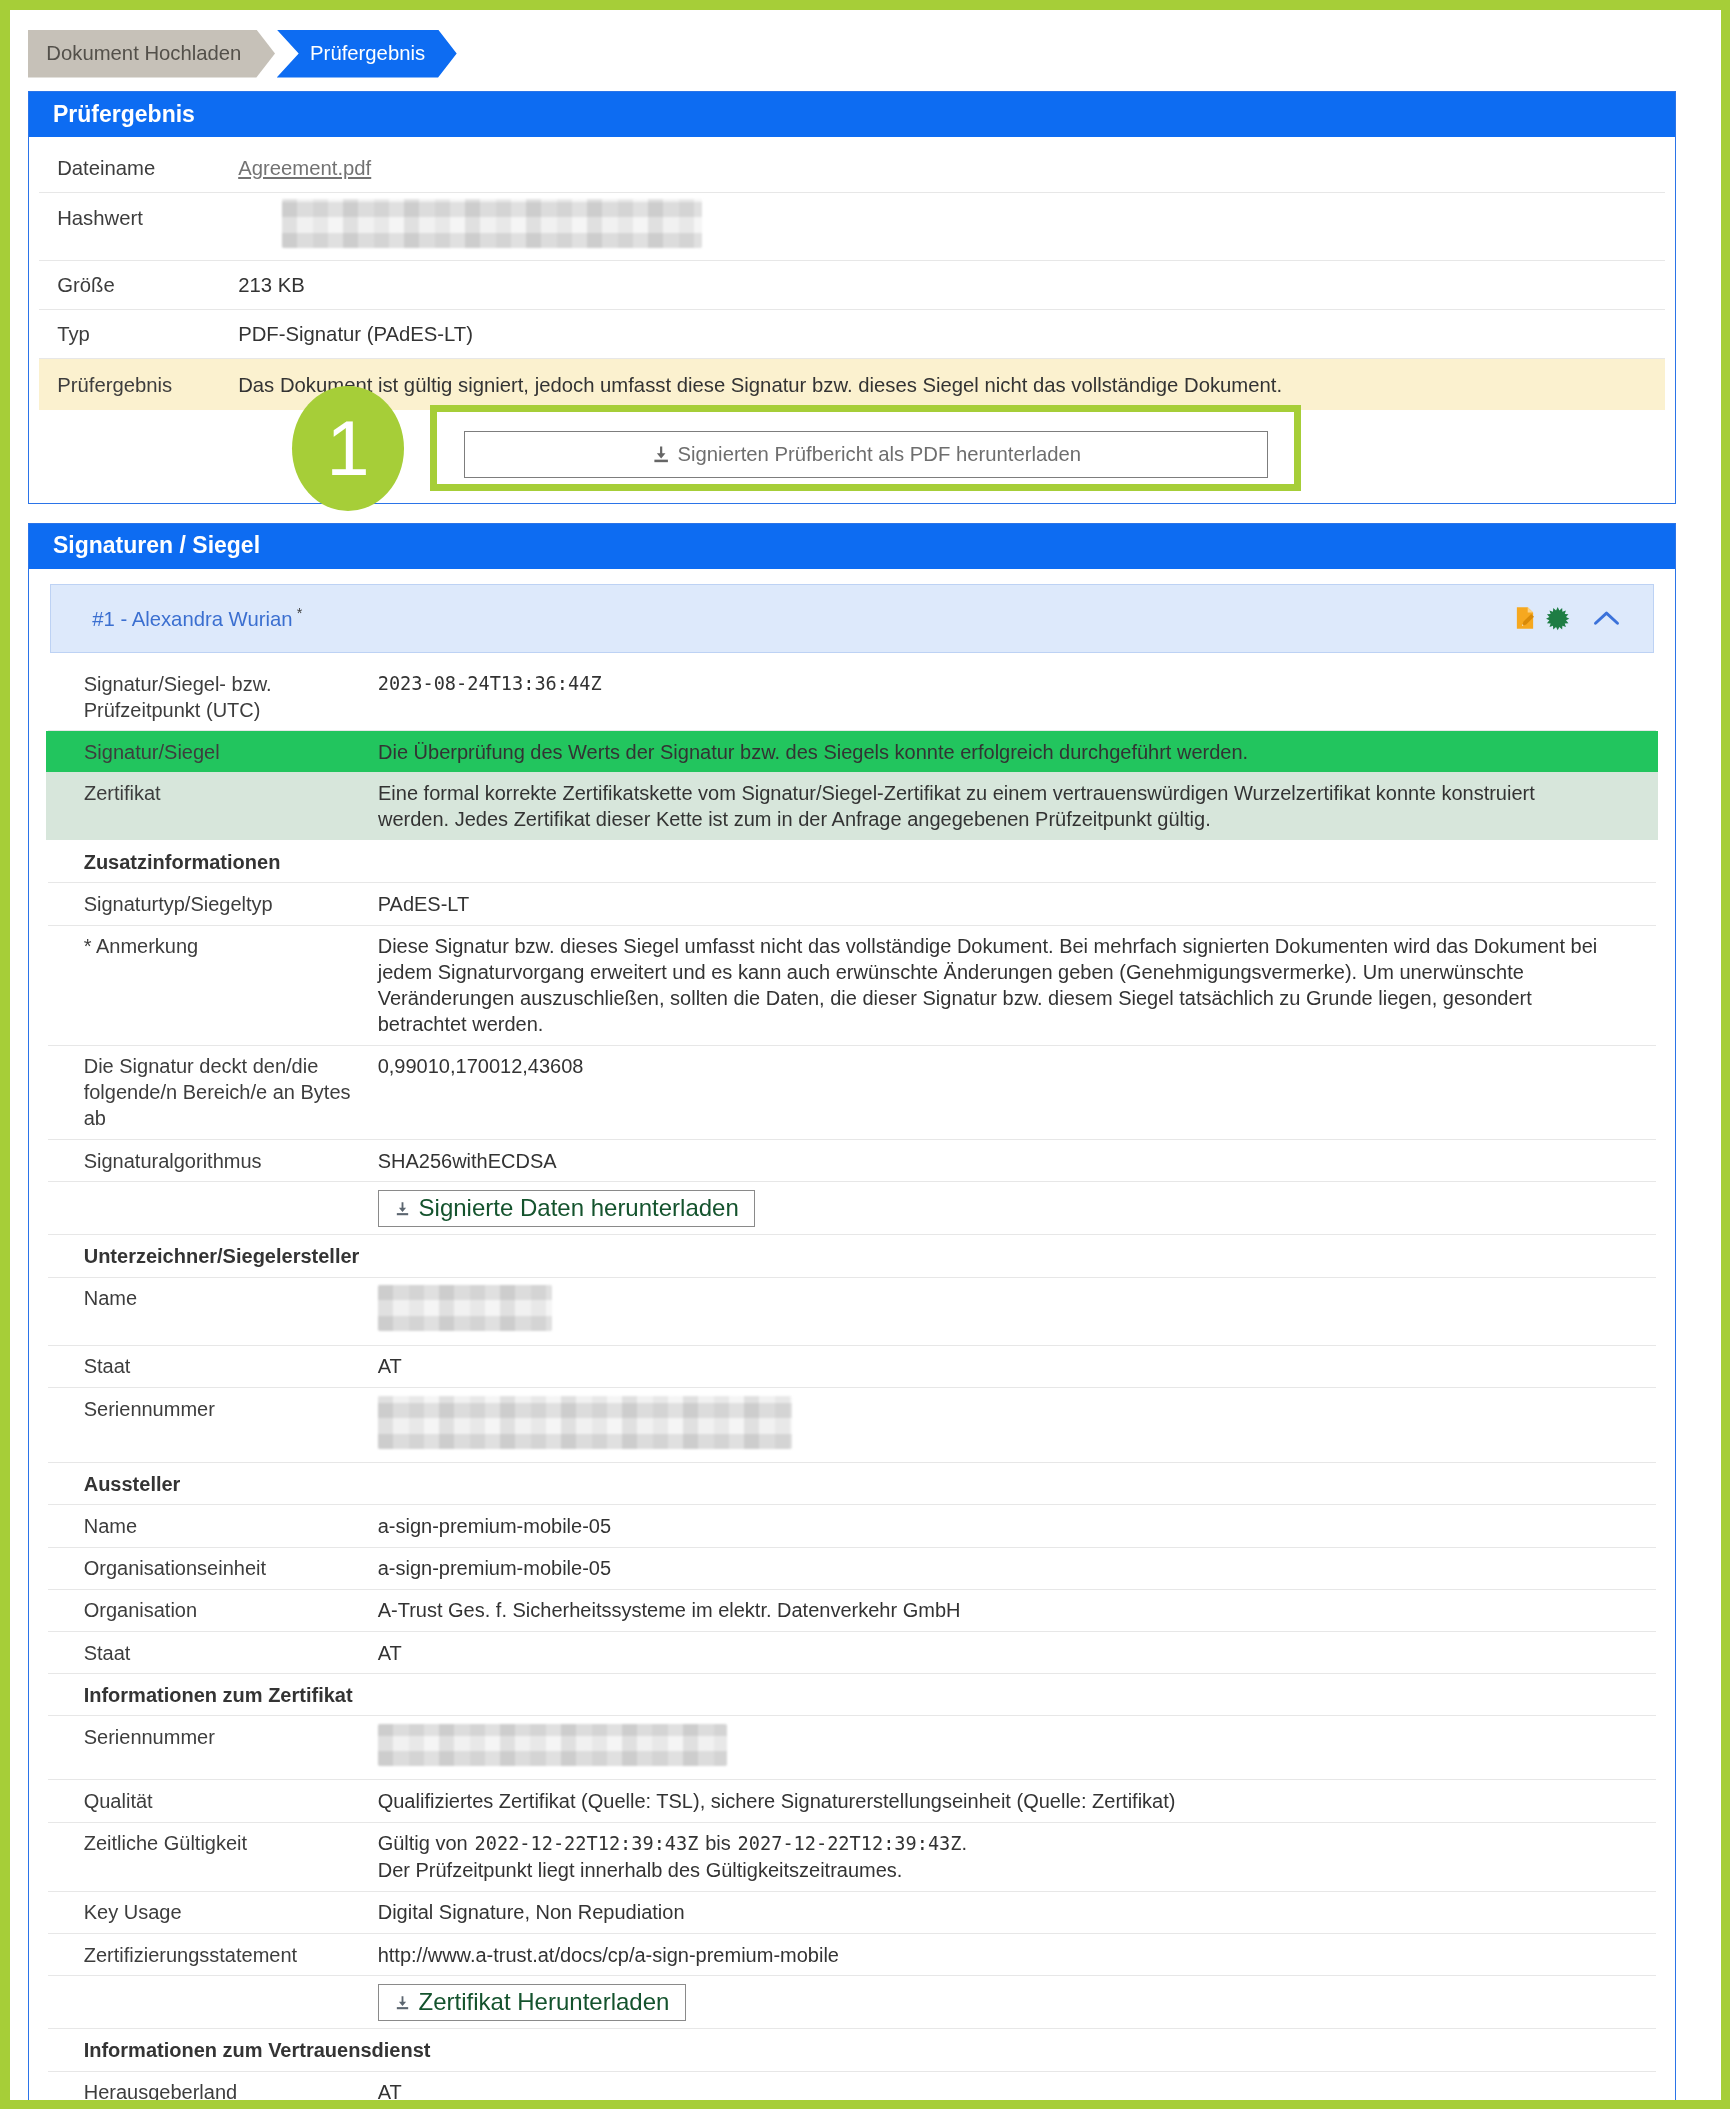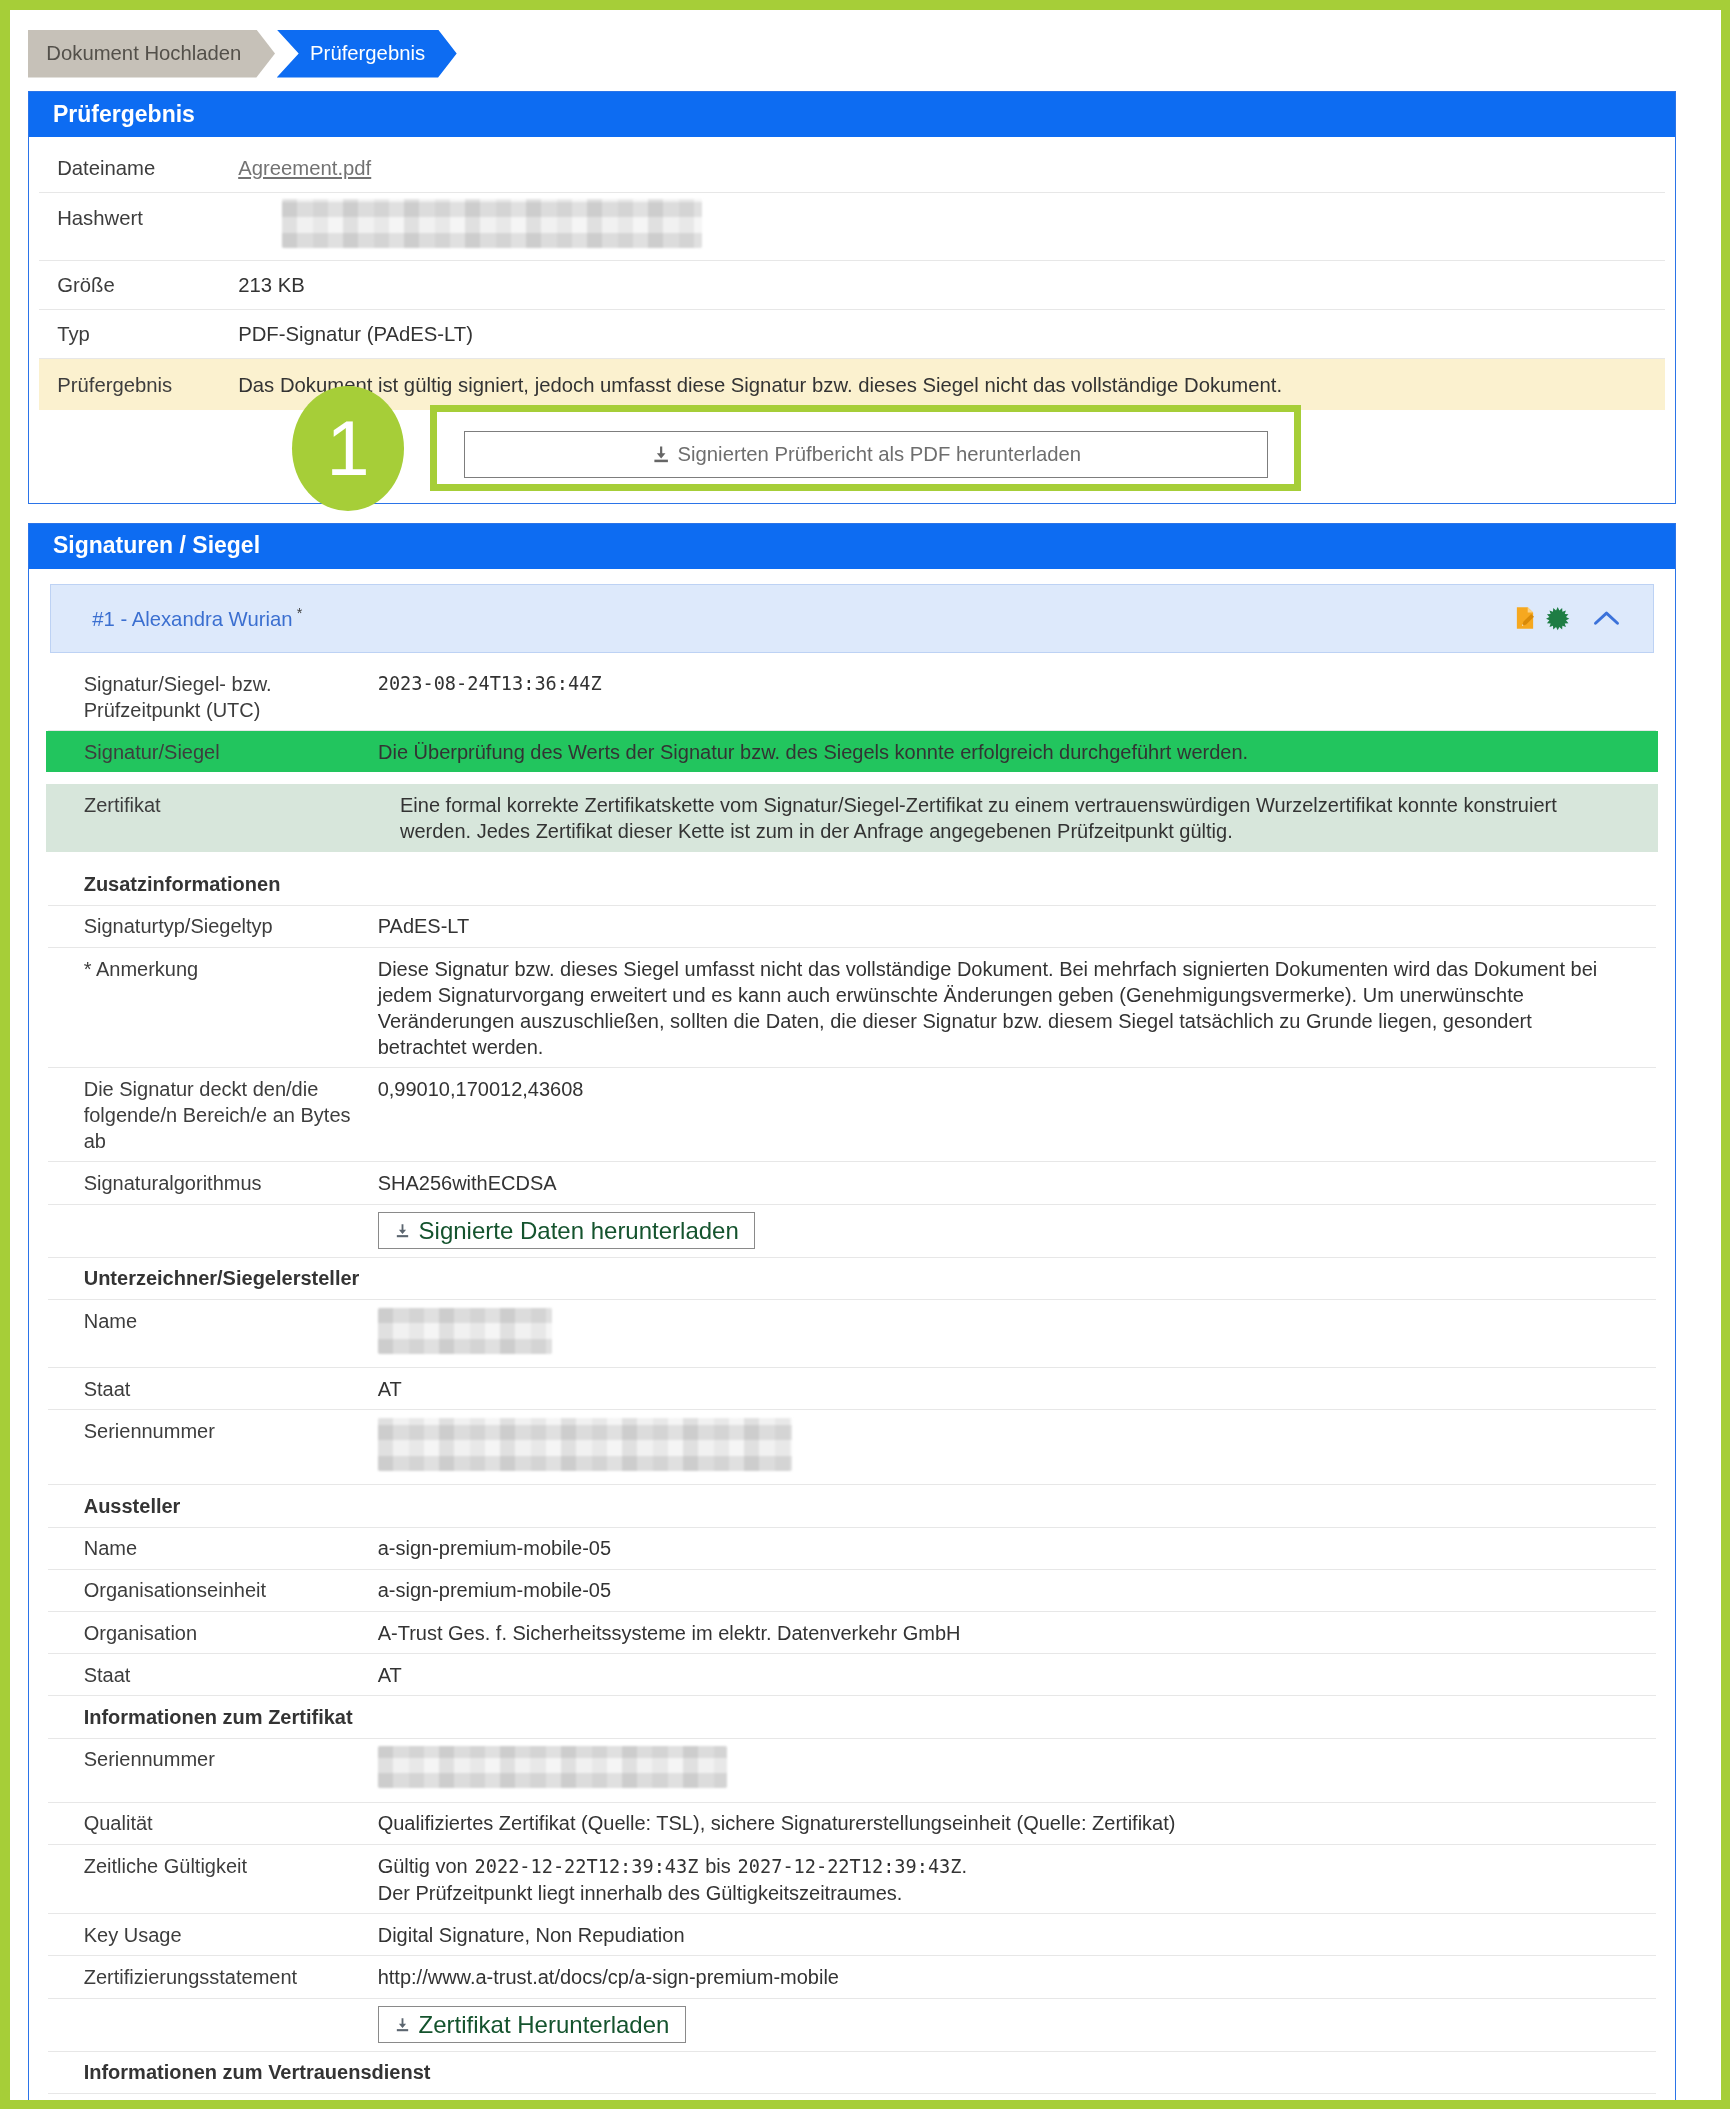--- a/index.html
+++ b/index.html
@@ -92,21 +92,21 @@
     padding:7.6px 25.4px 7.6px 36px;
     border-bottom:0.8px solid #e7e7e7;
     font-size:20px;line-height:26px;
   }
   .dr:last-child{border-bottom:none;}
   .dr .lbl{width:294px;flex:none;color:#3d3d3d;padding-right:17px;box-sizing:border-box;}
   .dr .val{color:#333;max-width:1220px;}
   .dr.sec{border-bottom:0.8px solid #e7e7e7;}
   .dr.sec .lbl{width:auto;font-weight:bold;color:#343434;}
   .dr.warn{background:#22c55e;border-bottom:none;margin:0 -1.7px;padding-left:38px;}
-  .dr.succ{background:#d7e6db;border-bottom:none;margin:12px -1.7px;padding-left:38px;gap:22px;}
+  .dr.succ{background:#d7e6db;border-bottom:none;margin:0 -1.7px;padding-left:38px;}
   .dr.gap-top{margin-top:1.7px;}
   .mono{font-family:"DejaVu Sans Mono",monospace;font-size:18.6px;}
   .smallbtn{
     height:37px;background:#fff;border:1.7px solid #8a8a8a;color:#14532d;
     font-size:24px;font-family:"Liberation Sans",sans-serif;
     display:inline-flex;align-items:center;gap:7.6px;padding:0 15.3px;cursor:pointer;
   }
   .sp{margin-right:6.8px;}
   .vline2{display:block;}
   

